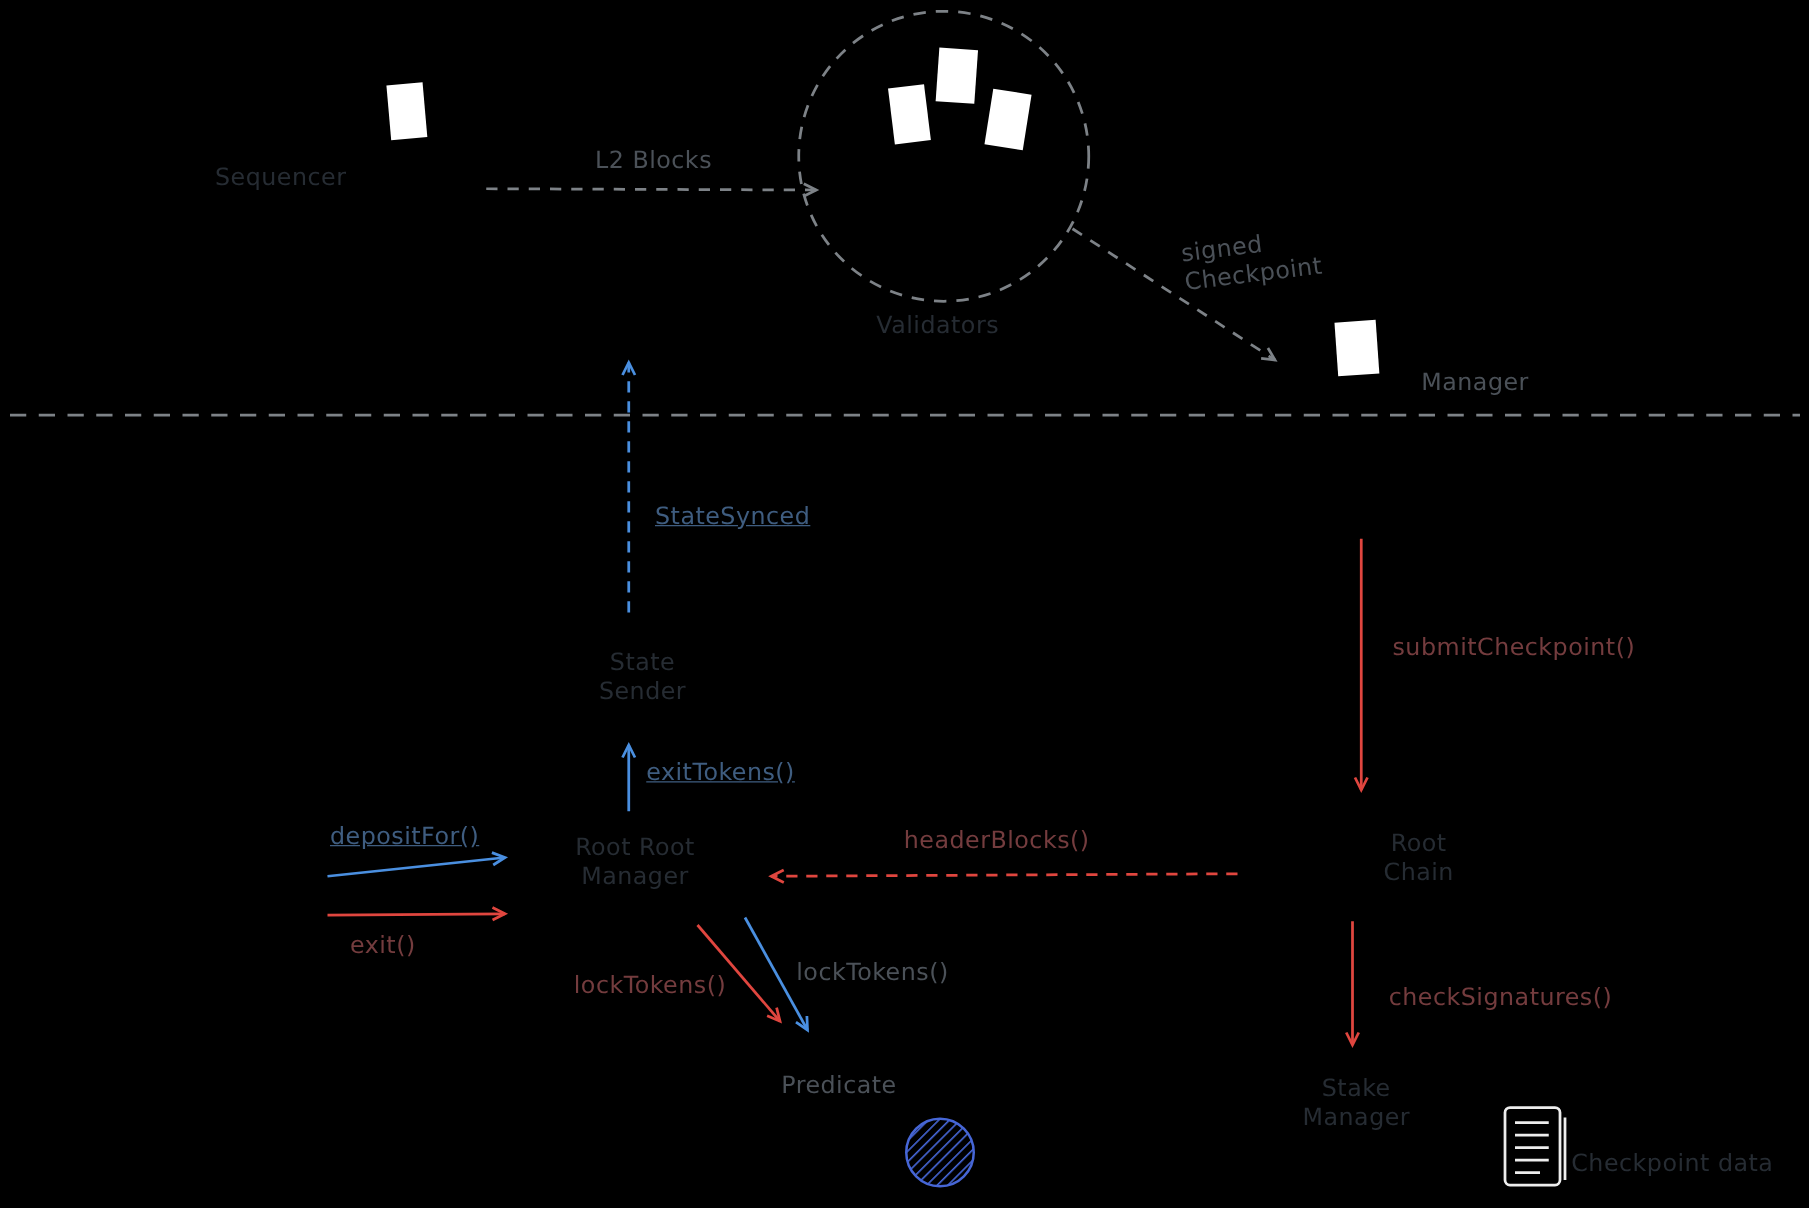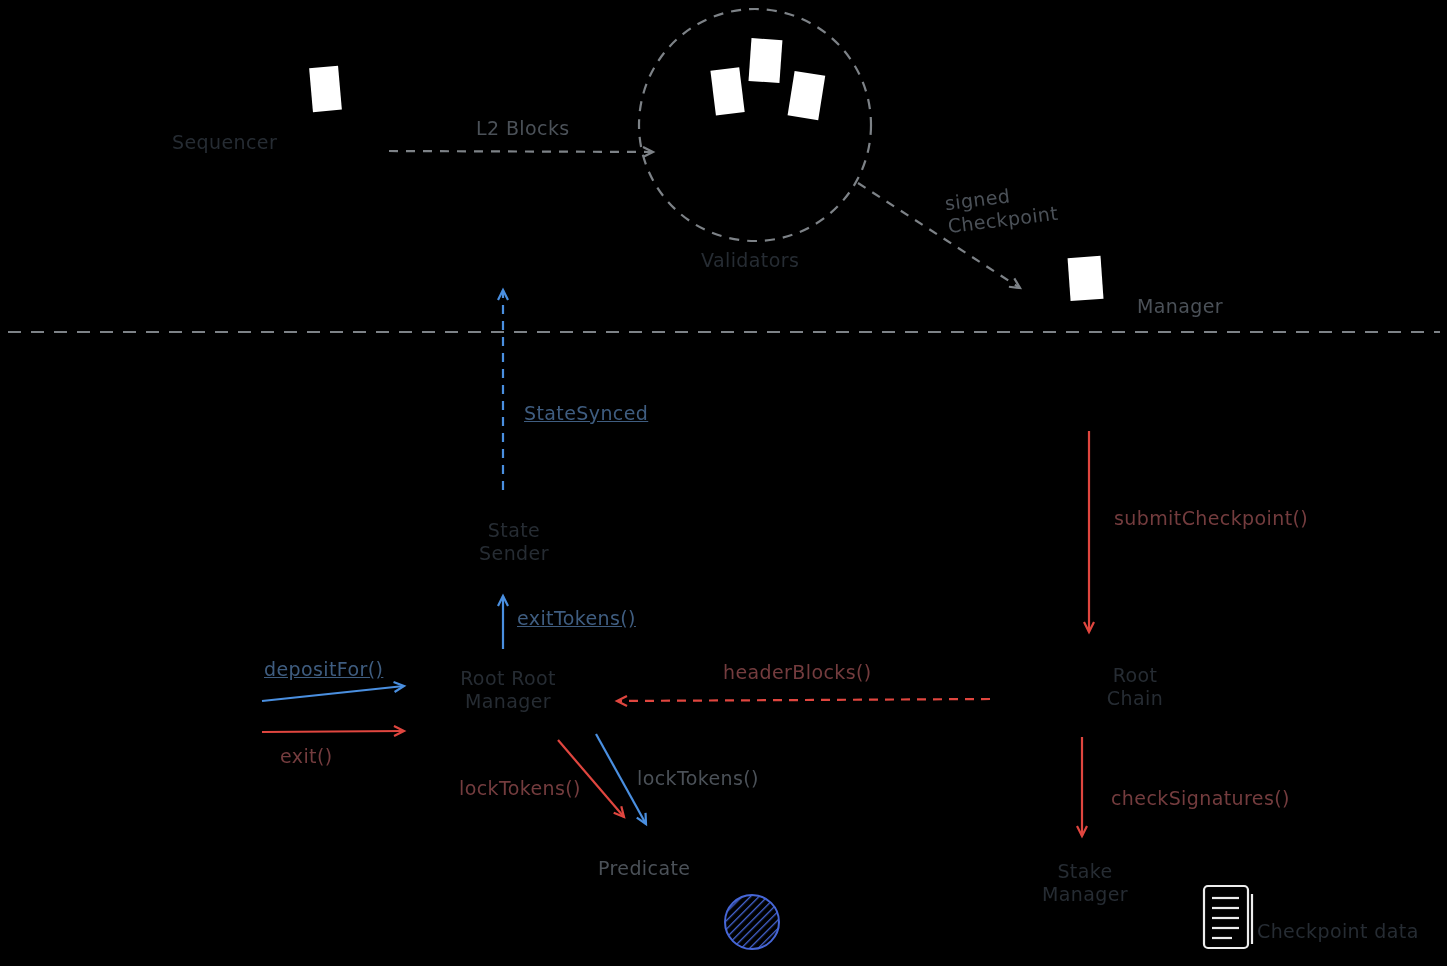--- a/index.html
+++ b/index.html
@@ -89,21 +89,21 @@
     <circle cx="752" cy="922" r="27" fill="url(#hatch-blue)" stroke="#4666d6" stroke-width="2"></circle>
   </svg>
 
   <div class="lbl c-node" style="left:172px;top:131px">Sequencer</div>
   <div class="lbl c-node" style="left:701px;top:249px">Validators</div>
   <div class="lbl c-gray" style="left:1137px;top:295px">Manager</div>
   <div class="lbl c-node wrap" style="left:478px;top:519px;width:72px">State Sender</div>
   <div class="lbl c-node wrap" style="left:451px;top:667px;width:114px">Root Root Manager</div>
   <div class="lbl c-node wrap" style="left:1103px;top:664px;width:64px">Root Chain</div>
   <div class="lbl c-node wrap" style="left:1042px;top:860px;width:86px">Stake Manager</div>
-  <div class="lbl c-gray" style="left:598px;top:857px">Predicate</div>
+  <div class="lbl c-gray" style="left:625px;top:857px">Predicate</div>
   <div class="lbl c-node" style="left:1257px;top:920px">Checkpoint data</div>
 
   <div class="lbl c-gray" style="left:476px;top:117px">L2 Blocks</div>
   <div class="lbl c-gray wrap left-align tilt" style="left:946px;top:185px;width:118px">signed Checkpoint</div>
   <div class="lbl c-blue" style="left:524px;top:402px">StateSynced</div>
   <div class="lbl c-red" style="left:1114px;top:507px">submitCheckpoint()</div>
   <div class="lbl c-blue" style="left:517px;top:607px">exitTokens()</div>
   <div class="lbl c-blue" style="left:264px;top:658px">depositFor()</div>
   <div class="lbl c-red" style="left:280px;top:745px">exit()</div>
   <div class="lbl c-red" style="left:723px;top:661px">headerBlocks()</div>

